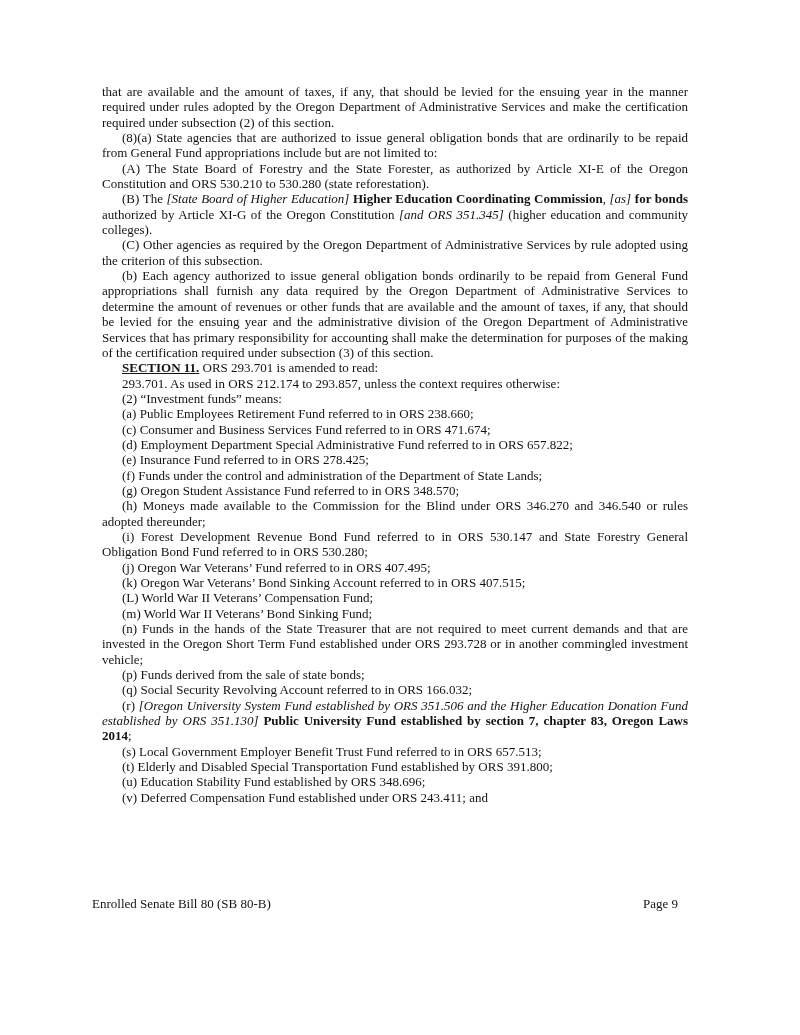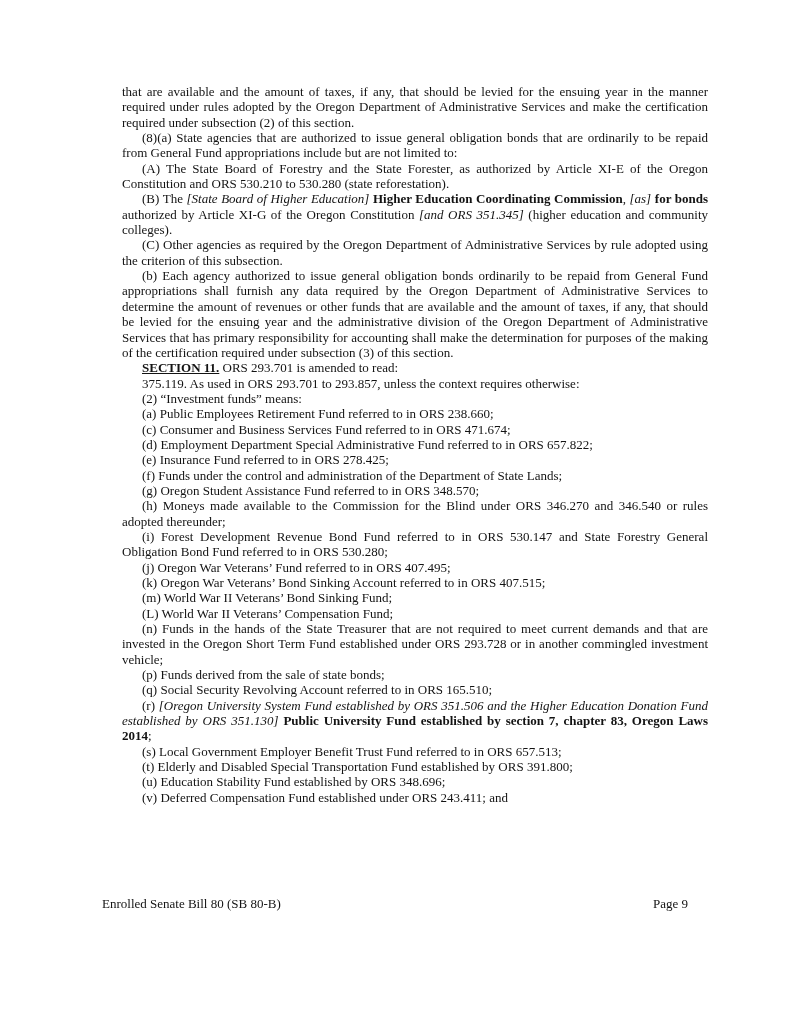--- a/index.html
+++ b/index.html
@@ -13,68 +13,67 @@
     overflow: hidden;
   }
   .content {
     position: absolute;
     left: 102px;
     top: 84px;
     width: 586px;
     font-size: 13px;
     line-height: 15.35px;
     text-align: justify;
-    margin-left: 20px;
   }
   .para { margin: 0; }
   .para.indent { text-indent: 20px; }
   .seg-n { font-weight: 400; font-style: normal; }
   .seg-b { font-weight: 700; }
   .seg-i { font-style: italic; }
   .seg-bu { font-weight: 700; text-decoration: underline; }
   .footer {
     position: absolute;
-    left: 102px;
+    left: 92px;
     top: 896px;
     width: 586px;
     display: flex;
     justify-content: space-between;
     font-size: 13px;
     line-height: 15.35px;
   }
 </style>
 </head>
 <body>
 
 <div class="page">
   <div class="content">
       <div class="para"><span class="seg-n">that are available and the amount of taxes, if any, that should be levied for the ensuing year in the manner required under rules adopted by the Oregon Department of Administrative Services and make the certification required under subsection (2) of this section.</span></div>
       <div class="para indent"><span class="seg-n">(8)(a) State agencies that are authorized to issue general obligation bonds that are ordinarily to be repaid from General Fund appropriations include but are not limited to:</span></div>
       <div class="para indent"><span class="seg-n">(A) The State Board of Forestry and the State Forester, as authorized by Article XI-E of the Oregon Constitution and ORS 530.210 to 530.280 (state reforestation).</span></div>
       <div class="para indent"><span class="seg-n">(B) The </span><span class="seg-i">[State Board of Higher Education]</span><span class="seg-n"> </span><span class="seg-b">Higher Education Coordinating Commission</span><span class="seg-n">, </span><span class="seg-i">[as]</span><span class="seg-n"> </span><span class="seg-b">for bonds</span><span class="seg-n"> authorized by Article XI-G of the Oregon Constitution </span><span class="seg-i">[and ORS 351.345]</span><span class="seg-n"> (higher education and community colleges).</span></div>
       <div class="para indent"><span class="seg-n">(C) Other agencies as required by the Oregon Department of Administrative Services by rule adopted using the criterion of this subsection.</span></div>
       <div class="para indent"><span class="seg-n">(b) Each agency authorized to issue general obligation bonds ordinarily to be repaid from General Fund appropriations shall furnish any data required by the Oregon Department of Administrative Services to determine the amount of revenues or other funds that are available and the amount of taxes, if any, that should be levied for the ensuing year and the administrative division of the Oregon Department of Administrative Services that has primary responsibility for accounting shall make the determination for purposes of the making of the certification required under subsection (3) of this section.</span></div>
       <div class="para indent"><span class="seg-bu">SECTION 11.</span><span class="seg-n"> ORS 293.701 is amended to read:</span></div>
-      <div class="para indent"><span class="seg-n">375.119. As used in ORS 293.701 to 293.857, unless the context requires otherwise:</span></div>
+      <div class="para indent"><span class="seg-n">293.701. As used in ORS 212.174 to 293.857, unless the context requires otherwise:</span></div>
       <div class="para indent"><span class="seg-n">(2) “Investment funds” means:</span></div>
       <div class="para indent"><span class="seg-n">(a) Public Employees Retirement Fund referred to in ORS 238.660;</span></div>
       <div class="para indent"><span class="seg-n">(c) Consumer and Business Services Fund referred to in ORS 471.674;</span></div>
       <div class="para indent"><span class="seg-n">(d) Employment Department Special Administrative Fund referred to in ORS 657.822;</span></div>
       <div class="para indent"><span class="seg-n">(e) Insurance Fund referred to in ORS 278.425;</span></div>
       <div class="para indent"><span class="seg-n">(f) Funds under the control and administration of the Department of State Lands;</span></div>
       <div class="para indent"><span class="seg-n">(g) Oregon Student Assistance Fund referred to in ORS 348.570;</span></div>
       <div class="para indent"><span class="seg-n">(h) Moneys made available to the Commission for the Blind under ORS 346.270 and 346.540 or rules adopted thereunder;</span></div>
       <div class="para indent"><span class="seg-n">(i) Forest Development Revenue Bond Fund referred to in ORS 530.147 and State Forestry General Obligation Bond Fund referred to in ORS 530.280;</span></div>
       <div class="para indent"><span class="seg-n">(j) Oregon War Veterans’ Fund referred to in ORS 407.495;</span></div>
       <div class="para indent"><span class="seg-n">(k) Oregon War Veterans’ Bond Sinking Account referred to in ORS 407.515;</span></div>
+      <div class="para indent"><span class="seg-n">(L) World War II Veterans’ Compensation Fund;</span></div>
       <div class="para indent"><span class="seg-n">(m) World War II Veterans’ Bond Sinking Fund;</span></div>
-      <div class="para indent"><span class="seg-n">(L) World War II Veterans’ Compensation Fund;</span></div>
       <div class="para indent"><span class="seg-n">(n) Funds in the hands of the State Treasurer that are not required to meet current demands and that are invested in the Oregon Short Term Fund established under ORS 293.728 or in another commingled investment vehicle;</span></div>
       <div class="para indent"><span class="seg-n">(p) Funds derived from the sale of state bonds;</span></div>
-      <div class="para indent"><span class="seg-n">(q) Social Security Revolving Account referred to in ORS 165.510;</span></div>
+      <div class="para indent"><span class="seg-n">(q) Social Security Revolving Account referred to in ORS 166.032;</span></div>
       <div class="para indent"><span class="seg-n">(r) </span><span class="seg-i">[Oregon University System Fund established by ORS 351.506 and the Higher Education Donation Fund established by ORS 351.130]</span><span class="seg-n"> </span><span class="seg-b">Public University Fund established by section 7, chapter 83, Oregon Laws 2014</span><span class="seg-n">;</span></div>
       <div class="para indent"><span class="seg-n">(s) Local Government Employer Benefit Trust Fund referred to in ORS 657.513;</span></div>
       <div class="para indent"><span class="seg-n">(t) Elderly and Disabled Special Transportation Fund established by ORS 391.800;</span></div>
       <div class="para indent"><span class="seg-n">(u) Education Stability Fund established by ORS 348.696;</span></div>
       <div class="para indent"><span class="seg-n">(v) Deferred Compensation Fund established under ORS 243.411; and</span></div>
     </div>
   <div class="footer">
     <span>Enrolled Senate Bill 80 (SB 80-B)</span>
     <span>Page 9</span>
   </div>

